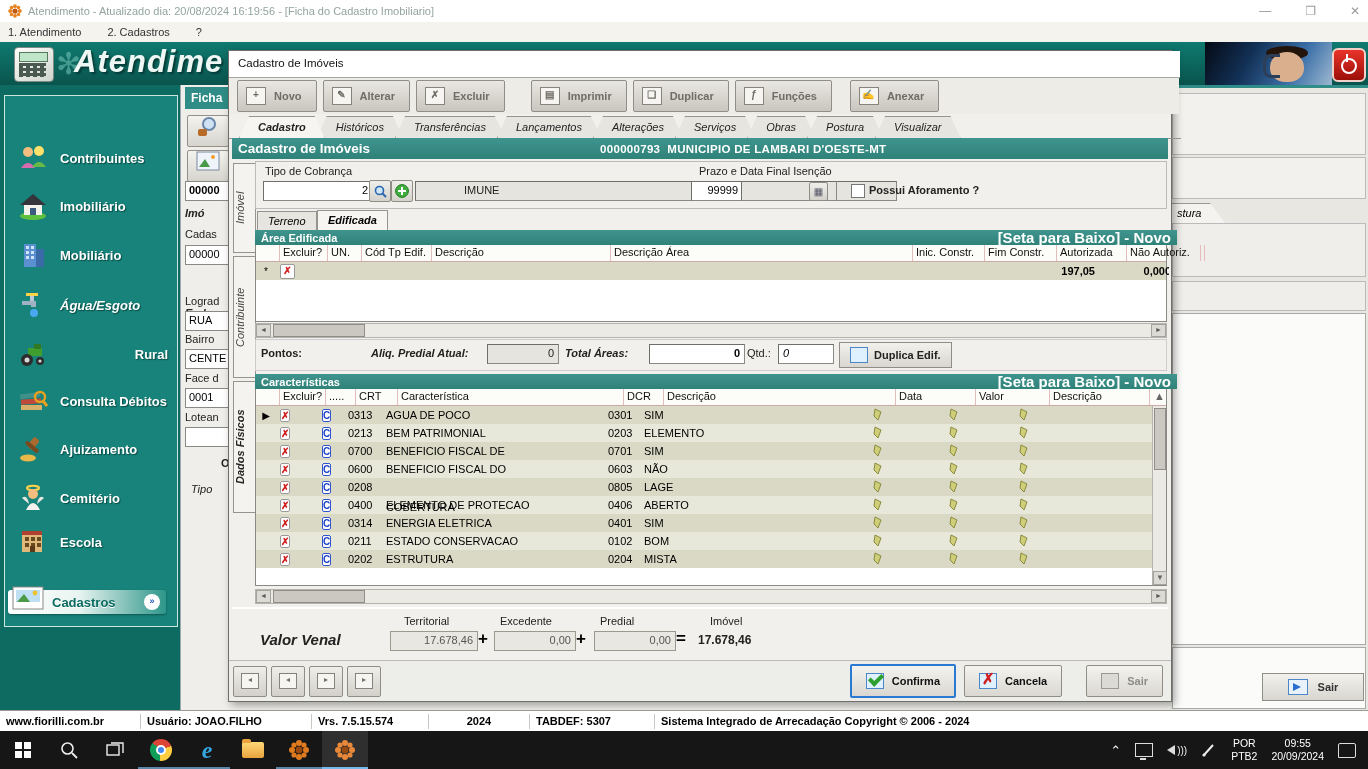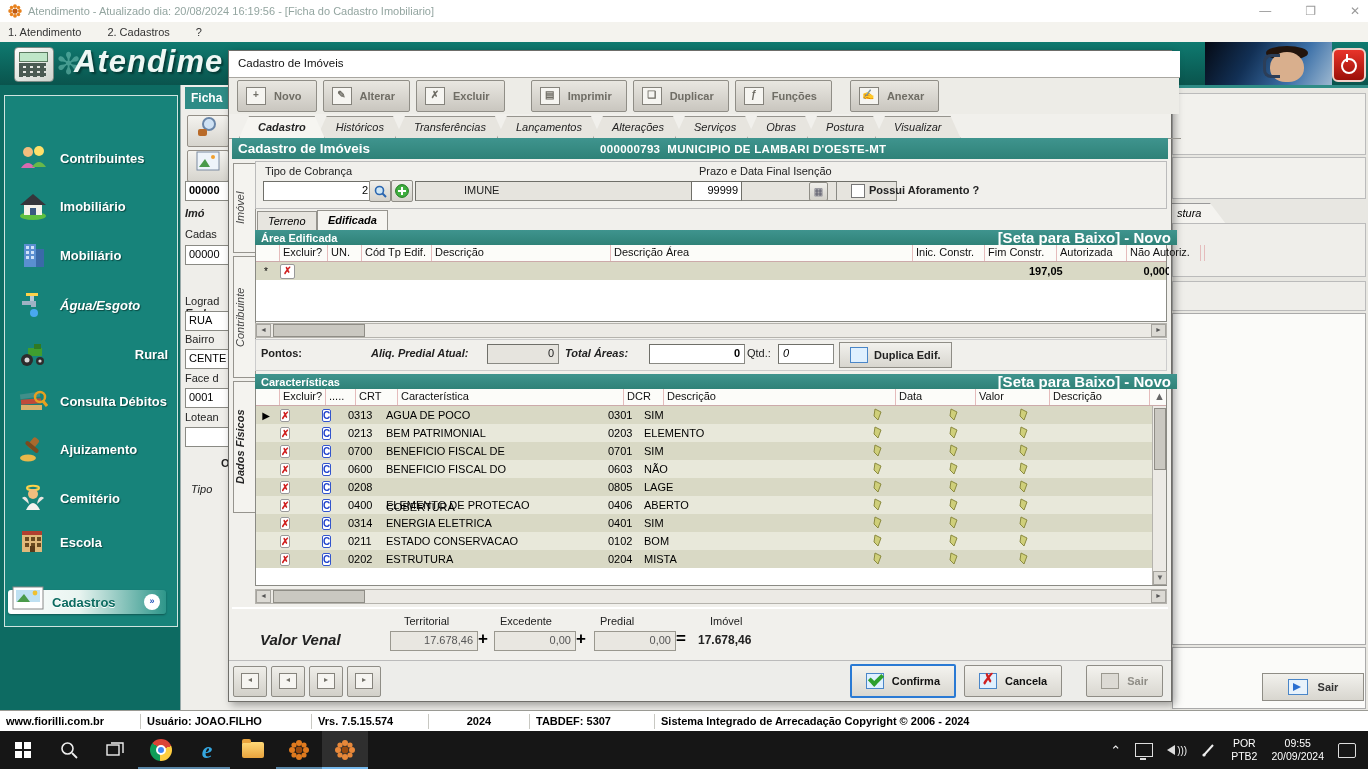--- a/index.html
+++ b/index.html
@@ -478,21 +478,21 @@
         <span class="mark" style="width:20px;">*</span>
         <span style="width:44px;display:flex;justify-content:flex-start;padding-left:4px;">
             <span class="xbox">✗</span>
           </span>
         <span style="width:30px;"></span>
           <span style="width:66px;"></span>
           <span style="width:175px;"></span>
           <span style="width:298px;"></span>
           <span style="width:68px;"></span>
           <span style="width:68px;"></span>
-        <span class="bold" style="width:66px;">197,05</span>
+        <span class="bold" style="width:66px;text-align:right;">197,05</span>
         <span class="bold" style="width:70px;text-align:right;">0,00</span>
         <span class="bold" style="flex:1;text-align:right;padding-right:4px;">0,00</span>
       </div>
     </div>
     <div class="hscroll" style="top:272px;">
       <span class="sarrow">◄</span>
         <span class="sthumb"></span>
       <span class="sarrow" style="margin-left:auto;">►</span>
     </div>
 

